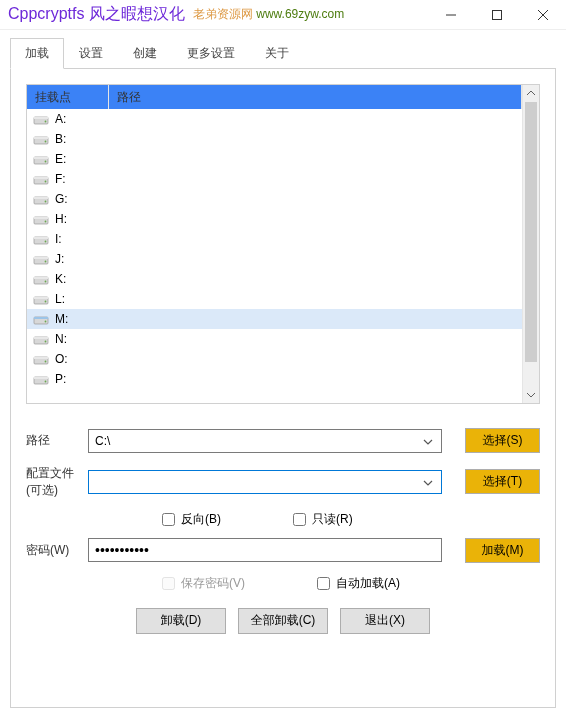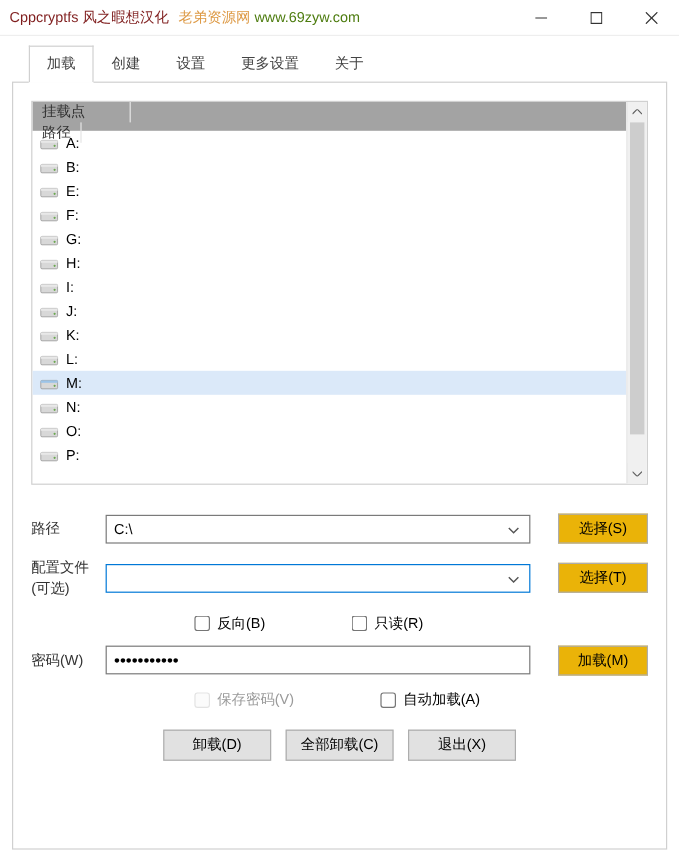--- a/index.html
+++ b/index.html
@@ -12,31 +12,31 @@
   overflow: hidden;
 }
 .titlebar {
   height: 30px;
   display: flex;
   align-items: center;
   padding-left: 8px;
   background: #fff;
   border-bottom: 1px solid #eee;
 }
-.titlebar-text { color: #7f1d1d; font-size: 12px; }
+.titlebar-text { color: #6d28d9; font-size: 16px; }
 .titlebar-watermark { color: #d94; margin-left: 8px; font-size: 12px; }
 .titlebar-watermark .red { color: #4d7c0f; }
 .win-controls { margin-left: auto; display: flex; height: 100%; }
 .win-btn { width: 46px; height: 100%; display: flex; align-items: center; justify-content: center; color: #333; }
 .win-btn svg { width: 10px; height: 10px; }
 
 .tabstrip {
   display: flex;
   border-bottom: 0;
-  padding: 8px 10px 0 24px;
+  padding: 8px 10px 0 10px;
 }
 .tab {
   padding: 6px 14px;
   color: #444;
   border: 1px solid transparent;
   border-bottom: none;
   cursor: pointer;
 }
 .tab.active {
   border: 1px solid #d0d0d0;
@@ -56,23 +56,22 @@
 
 .listwrap {
   border: 1px solid #d0d0d0;
   height: 320px;
   display: flex;
 }
 .listinner { flex: 1; overflow: hidden; }
 .listhead {
   display: flex;
   height: 24px;
-  align-items: flex-start;
-  background: #a3a3a3;
-  flex-direction: column;
+  align-items: center;
+  background: #3b82f6;
 }
 .listhead .col {
   padding: 0 8px;
   color: #333;
   height: 100%;
   display: flex;
   align-items: center;
 }
 .col-mp { width: 82px; border-right: 1px solid #e5e5e5; }
 .col-path { flex: 1; border-right: 1px solid #e5e5e5; }
@@ -180,22 +179,22 @@
       <svg viewBox="0 0 10 10">
           <line x1="0" y1="0" x2="10" y2="10" stroke="currentColor" stroke-width="1"></line>
           <line x1="10" y1="0" x2="0" y2="10" stroke="currentColor" stroke-width="1"></line>
         </svg>
     </div>
   </div>
 </div>
 
 <div class="tabstrip">
   <div class="tab active">加载</div>
+  <div class="tab">设置</div>
   <div class="tab">创建</div>
-  <div class="tab">设置</div>
   <div class="tab">更多设置</div>
   <div class="tab">关于</div>
 </div>
 
 <div class="panel">
 
   <div class="listwrap">
     <div class="listinner">
       <div class="listhead">
         <div class="col col-mp">挂载点</div>

